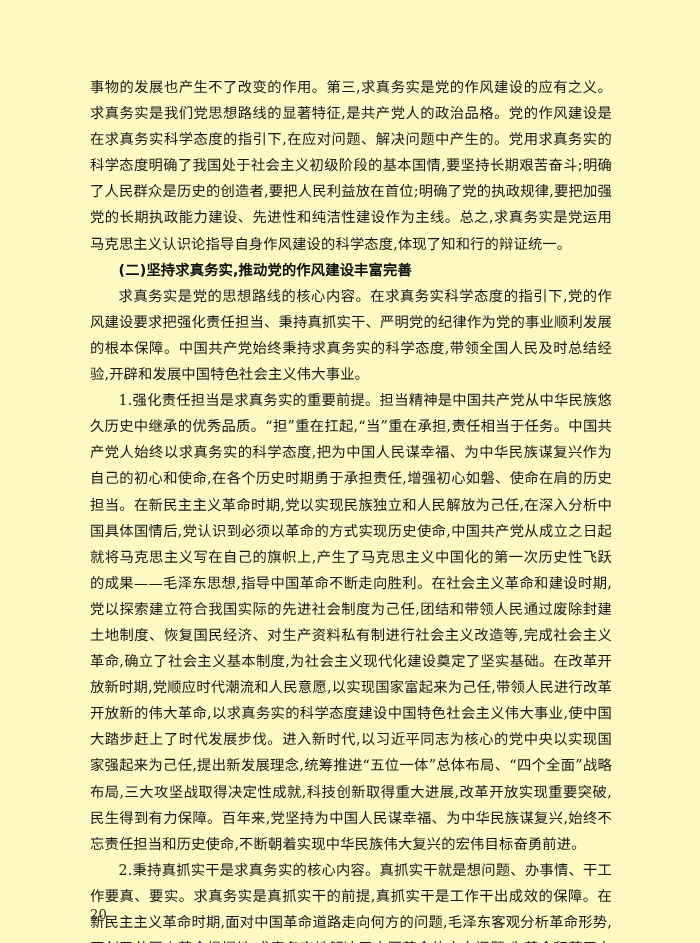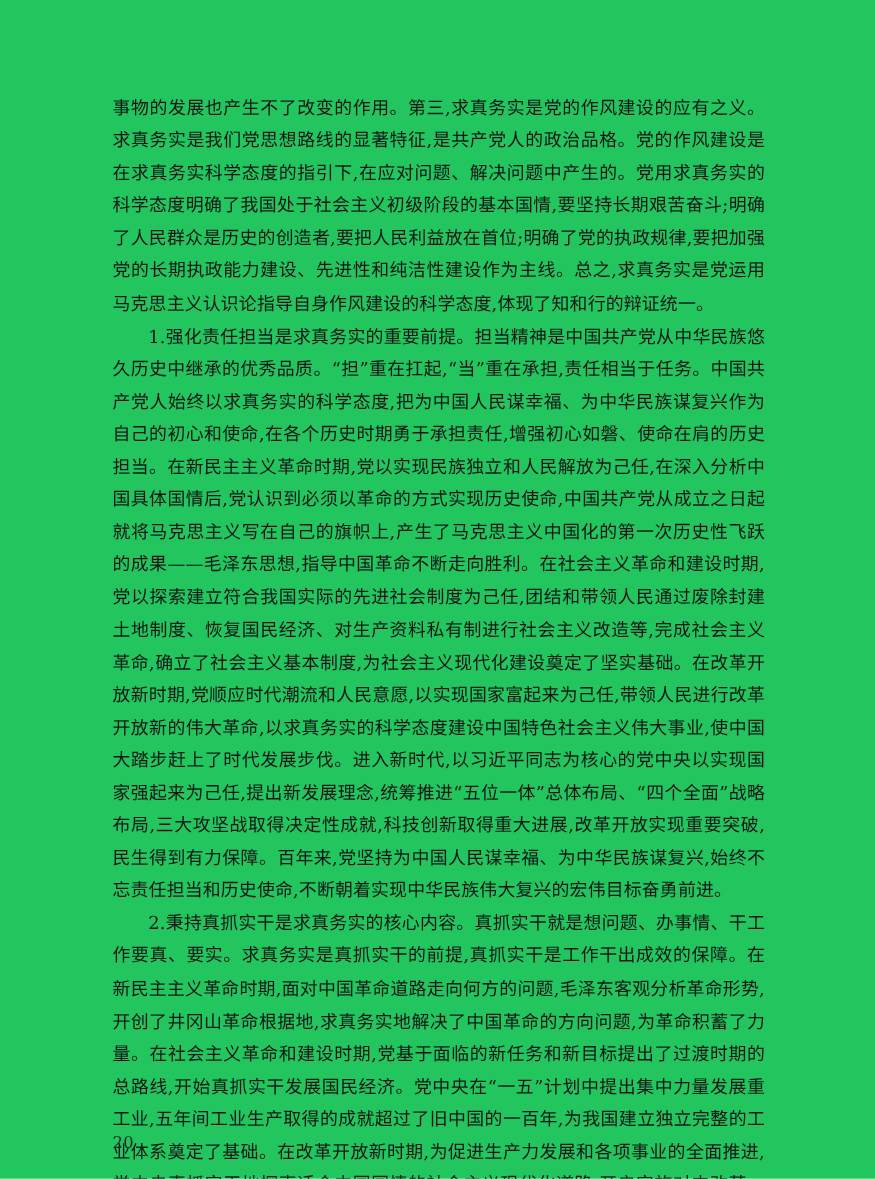--- a/index.html
+++ b/index.html
@@ -13,21 +13,21 @@
     background: #ffffff;
     font-family: "DejaVu Serif", "Liberation Serif", serif;
     color: #1a1a1a;
     overflow: hidden;
   }
 
   .page {
     position: relative;
     width: 700px;
     height: 943px;
-    background: #22c55e;
+    background: #fef9c3;
     box-sizing: border-box;
   }
 
   .text-block {
     position: absolute;
     left: 90px;
     top: 74px;
     width: 522px;
   }
 
@@ -73,21 +73,23 @@
 </style>
 </head>
 <body>
 
 <div class="page">
 
   <div class="text-block">
 
     <p class="para no-indent">事物的发展也产生不了改变的作用。第三,求真务实是党的作风建设的应有之义。求真务实是我们党思想路线的显著特征,是共产党人的政治品格。党的作风建设是在求真务实科学态度的指引下,在应对问题、解决问题中产生的。党用求真务实的科学态度明确了我国处于社会主义初级阶段的基本国情,要坚持长期艰苦奋斗;明确了人民群众是历史的创造者,要把人民利益放在首位;明确了党的执政规律,要把加强党的长期执政能力建设、先进性和纯洁性建设作为主线。总之,求真务实是党运用马克思主义认识论指导自身作风建设的科学态度,体现了知和行的辩证统一。</p>
 
+    <h2 class="section-heading">(二)坚持求真务实,推动党的作风建设丰富完善</h2>
 
+    <p class="para">求真务实是党的思想路线的核心内容。在求真务实科学态度的指引下,党的作风建设要求把强化责任担当、秉持真抓实干、严明党的纪律作为党的事业顺利发展的根本保障。中国共产党始终秉持求真务实的科学态度,带领全国人民及时总结经验,开辟和发展中国特色社会主义伟大事业。</p>
 
     <p class="para">1.强化责任担当是求真务实的重要前提。担当精神是中国共产党从中华民族悠久历史中继承的优秀品质。“担”重在扛起,“当”重在承担,责任相当于任务。中国共产党人始终以求真务实的科学态度,把为中国人民谋幸福、为中华民族谋复兴作为自己的初心和使命,在各个历史时期勇于承担责任,增强初心如磐、使命在肩的历史担当。在新民主主义革命时期,党以实现民族独立和人民解放为己任,在深入分析中国具体国情后,党认识到必须以革命的方式实现历史使命,中国共产党从成立之日起就将马克思主义写在自己的旗帜上,产生了马克思主义中国化的第一次历史性飞跃的成果——毛泽东思想,指导中国革命不断走向胜利。在社会主义革命和建设时期,党以探索建立符合我国实际的先进社会制度为己任,团结和带领人民通过废除封建土地制度、恢复国民经济、对生产资料私有制进行社会主义改造等,完成社会主义革命,确立了社会主义基本制度,为社会主义现代化建设奠定了坚实基础。在改革开放新时期,党顺应时代潮流和人民意愿,以实现国家富起来为己任,带领人民进行改革开放新的伟大革命,以求真务实的科学态度建设中国特色社会主义伟大事业,使中国大踏步赶上了时代发展步伐。进入新时代,以习近平同志为核心的党中央以实现国家强起来为己任,提出新发展理念,统筹推进“五位一体”总体布局、“四个全面”战略布局,三大攻坚战取得决定性成就,科技创新取得重大进展,改革开放实现重要突破,民生得到有力保障。百年来,党坚持为中国人民谋幸福、为中华民族谋复兴,始终不忘责任担当和历史使命,不断朝着实现中华民族伟大复兴的宏伟目标奋勇前进。</p>
 
     <p class="para">2.秉持真抓实干是求真务实的核心内容。真抓实干就是想问题、办事情、干工作要真、要实。求真务实是真抓实干的前提,真抓实干是工作干出成效的保障。在新民主主义革命时期,面对中国革命道路走向何方的问题,毛泽东客观分析革命形势,开创了井冈山革命根据地,求真务实地解决了中国革命的方向问题,为革命积蓄了力量。在社会主义革命和建设时期,党基于面临的新任务和新目标提出了过渡时期的总路线,开始真抓实干发展国民经济。党中央在“一五”计划中提出集中力量发展重工业,五年间工业生产取得的成就超过了旧中国的一百年,为我国建立独立完整的工业体系奠定了基础。在改革开放新时期,为促进生产力发展和各项事业的全面推进,党中央真抓实干地探索适合中国国情的社会主义现代化道路,开启实施对内改革、对外开放的政策。在农村实行以包产到户、包干到户为主要形式的家庭联产承包责任制,在城市实行以扩大企业自主权为主要内容的经济体制改革,创办经济特区,逐步扩大对外开放水平,推进改革开放进程。进入新时代,党更加强调真</p>
 
   </div>
 
   <div class="page-number">20</div>
 
 </div>

